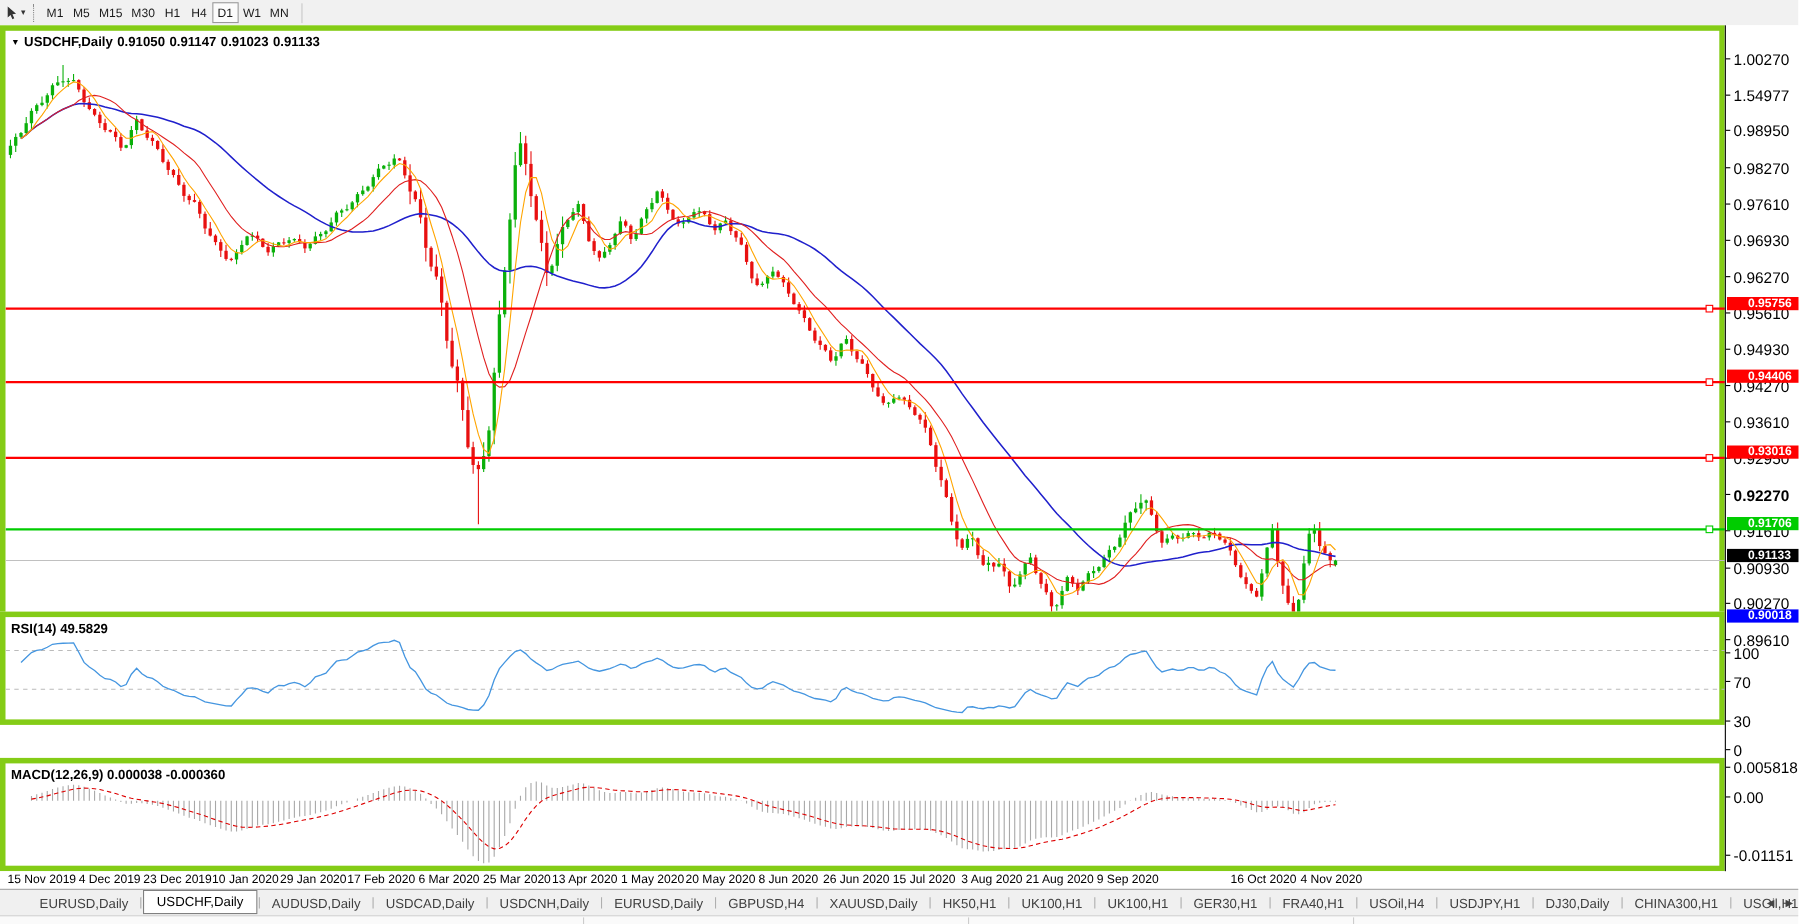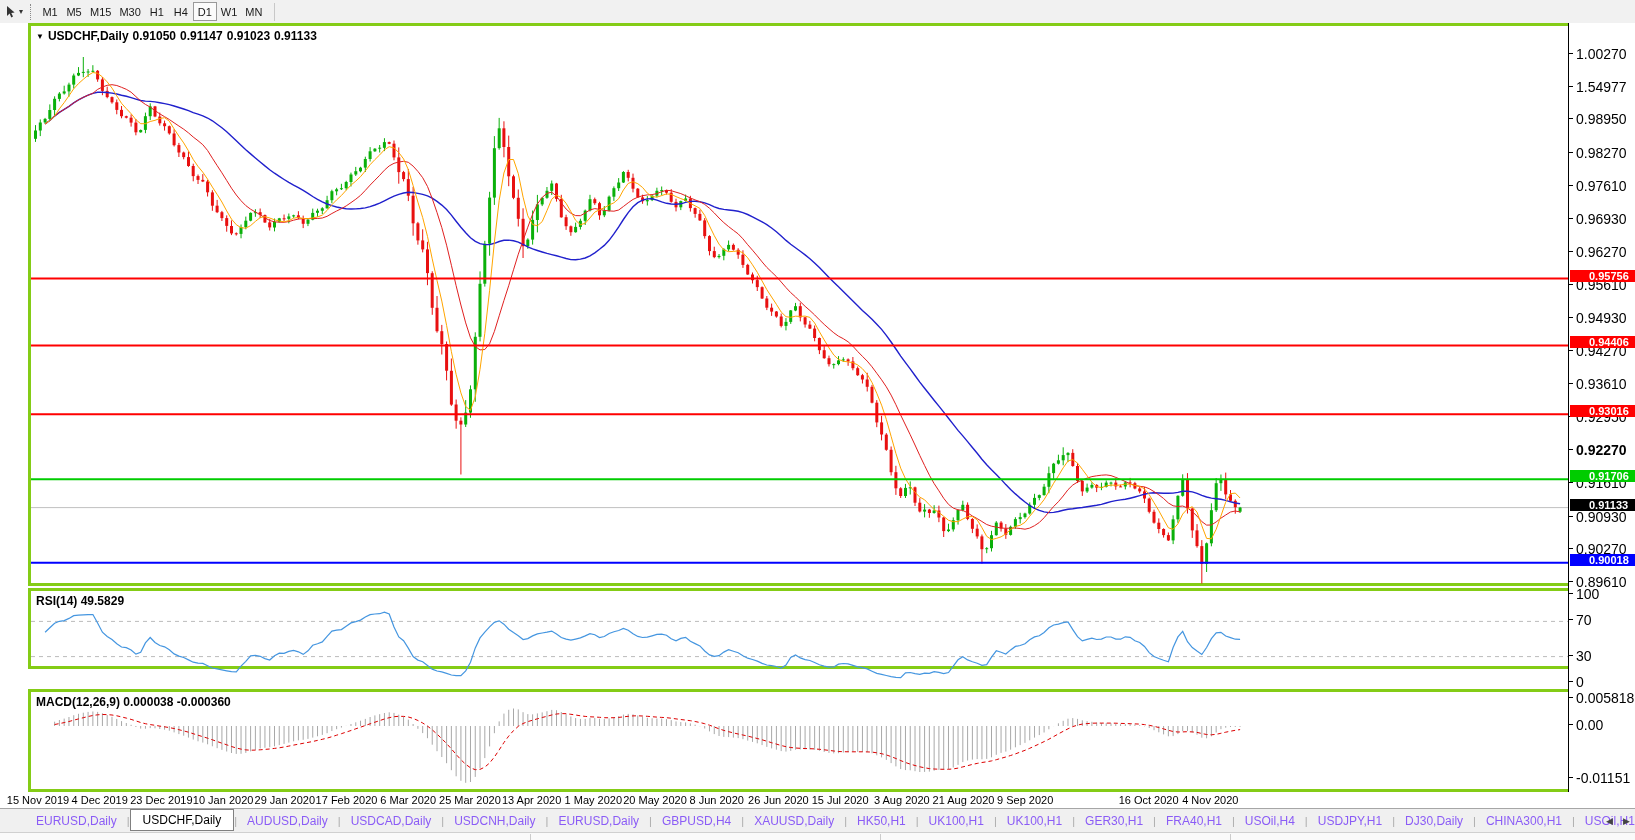--- a/index.html
+++ b/index.html
@@ -7,38 +7,38 @@
   
   .toolbar{position:absolute;top:0;left:0;width:1635px;height:23px;background:#f1f1f1;
     display:flex;align-items:center;box-sizing:border-box;padding-left:4px;}
   .toolbtn{display:flex;align-items:center;justify-content:center;height:19px;min-width:24px;
     font-size:11px;color:#1a1a1a;padding:0 3px;border:1px solid transparent;box-sizing:border-box;cursor:default;}
   .toolbtn.active{background:#fbfbfb;border:1px solid #9a9a9a;}
   .grip{height:16px;border-left:1px dotted #8a8a8a;margin:0 7px 0 5px;}
   .vsep{height:18px;border-left:1px solid #c8c8c8;margin-left:8px;}
   .caret{font-size:8px;color:#333;margin:0 2px 0 1px;}
   
-  .pane{position:absolute;background:#fff;border:3px solid #84cc16;box-sizing:border-box;margin-left:28px;}
+  .pane{position:absolute;background:#fff;border:5px solid #84cc16;box-sizing:border-box;}
   .pane svg{position:absolute;top:0;left:0;}
   .pane-label{position:absolute;left:5px;top:3px;font-size:12px;font-weight:bold;color:#000;z-index:6;white-space:nowrap;}
   .collapse{font-size:8px;margin-right:5px;position:relative;top:-1px;}
   .pane-label span{margin-right:4px;}
   
   .axis-col{position:absolute;top:23px;left:1568px;width:67px;height:769px;background:#fff;
     border-left:1px solid #000;box-sizing:border-box;}
   .ptick{position:absolute;left:7px;font-size:14px;color:#000;white-space:nowrap;}
   .tickmark{position:absolute;left:0;width:4px;height:1px;background:#000;}
   .plabel{position:absolute;left:1px;font-size:11px;font-weight:bold;color:#fff;padding:0 19px;white-space:nowrap;z-index:4;}
   
   .date-row{position:absolute;top:792px;left:0;width:1568px;height:16px;background:#fff;}
   .datelbl{position:absolute;top:2px;font-size:11px;color:#000;transform:translateX(-50%);white-space:nowrap;}
   
   .tabbar{position:absolute;top:808px;left:0;width:1635px;height:24px;background:#f0f0f0;
     border-top:1px solid #a6a6a6;box-sizing:border-box;display:flex;align-items:center;padding-left:26px;}
-  .tab{font-size:12px;color:#8b5cf6;padding:2px 10px;white-space:nowrap;cursor:default;}
+  .tab{font-size:12px;color:#404040;padding:2px 10px;white-space:nowrap;cursor:default;}
   .tab.active{background:#fff;border:1px solid #808080;color:#000;position:relative;top:-1px;padding:3px 12px;z-index:2;}
   .tabsep{color:#aaa;font-size:11px;}
   .tab-scroll{position:absolute;font-size:9px;color:#444;top:7px;cursor:default;}
   
   .statusstrip{position:absolute;top:832px;left:0;width:1635px;height:8px;background:#fafafa;border-top:1px solid #d0d0d0;box-sizing:border-box;}
   .statussep{position:absolute;top:1px;height:7px;border-left:1px solid #ccc;}
 </style>
 </head>
 <body>
 
@@ -585,21 +585,21 @@
       <rect x="1546" y="316.4" width="6" height="6" fill="#fff" stroke="#ff0000" stroke-width="1"></rect>
       <line x1="0" y1="388.3" x2="1566" y2="388.3" stroke="#ff0000" stroke-width="2"></line>
       <rect x="1546" y="385.3" width="6" height="6" fill="#fff" stroke="#ff0000" stroke-width="1"></rect>
       <line x1="0" y1="453.2" x2="1566" y2="453.2" stroke="#00cc00" stroke-width="2"></line>
       <rect x="1546" y="450.2" width="6" height="6" fill="#fff" stroke="#00cc00" stroke-width="1"></rect>
       <line x1="0" y1="536.8" x2="1566" y2="536.8" stroke="#0000ff" stroke-width="2"></line>
       <rect x="1546" y="533.8" width="6" height="6" fill="#fff" stroke="#0000ff" stroke-width="1"></rect>
     </svg>
 </div>
 
-<div class="pane" id="rsiPane" style="top:588px;left:0;width:1568px;height:81px;">
+<div class="pane" id="rsiPane" style="top:556px;left:0;width:1568px;height:103px;">
   <div class="pane-label">RSI(14) 49.5829</div>
   <svg id="rsiSvg" width="1566" height="97">
       <line x1="0" y1="30.4" x2="1566" y2="30.4" stroke="#bbbbbb" stroke-width="1" stroke-dasharray="4 4"></line>
       <line x1="0" y1="65.6" x2="1566" y2="65.6" stroke="#bbbbbb" stroke-width="1" stroke-dasharray="4 4"></line>
       <polyline points="14.1,41.2 18.8,36.7 23.6,32.2 28.4,30.3 33.2,29.6 38.0,27.4 42.7,24.7 47.5,24.1 52.3,23.8 57.1,23.6 61.9,23.5 66.6,32.0 71.4,41.2 76.2,45.4 81.0,48.6 85.8,52.8 90.5,56.0 95.3,56.7 100.1,59.0 104.9,63.1 109.7,61.3 114.4,51.9 119.2,46.5 124.0,51.5 128.8,54.5 133.6,55.8 138.3,58.7 143.1,62.9 147.9,65.1 152.7,66.5 157.5,68.9 162.2,71.2 167.0,72.1 171.8,72.4 176.6,74.7 181.4,77.0 186.1,77.9 190.9,78.8 195.7,79.8 200.5,80.7 205.3,80.8 210.0,75.2 214.8,70.3 219.6,64.8 224.4,64.4 229.2,65.3 233.9,67.6 238.7,69.0 243.5,64.7 248.3,62.1 253.1,62.4 257.8,60.4 262.6,59.4 267.4,60.8 272.2,63.4 277.0,59.8 281.7,54.3 286.5,52.7 291.3,50.9 296.1,45.3 300.9,40.1 305.6,39.1 310.4,38.6 315.2,35.3 320.0,31.9 324.8,30.6 329.5,29.1 334.3,26.0 339.1,23.7 343.9,23.0 348.7,22.7 353.4,21.1 358.2,23.0 363.0,35.9 367.8,45.9 372.6,49.7 377.3,57.1 382.1,65.5 386.9,69.1 391.7,70.8 396.5,74.4 401.2,78.1 406.0,80.0 410.8,80.9 415.6,82.4 420.4,84.0 425.1,84.6 429.9,84.7 434.7,79.9 439.5,71.3 444.3,56.9 449.0,46.9 453.8,41.1 458.6,35.9 463.4,31.4 468.2,29.8 472.9,33.2 477.7,38.2 482.5,41.6 487.3,44.7 492.1,48.5 496.8,47.6 501.6,44.9 506.4,42.9 511.2,42.0 516.0,41.1 520.7,40.1 525.5,43.1 530.3,46.5 535.1,48.1 539.9,49.2 544.6,48.1 549.4,46.9 554.2,44.9 559.0,42.7 563.8,43.7 568.5,46.6 573.3,45.5 578.1,42.5 582.9,40.7 587.7,39.5 592.4,37.4 597.2,39.3 602.0,42.7 606.8,45.4 611.6,46.5 616.3,46.2 621.1,44.8 625.9,43.4 630.7,43.1 635.5,44.2 640.2,47.8 645.0,49.9 649.8,47.4 654.6,46.4 659.4,50.3 664.1,52.6 668.9,54.9 673.7,60.0 678.5,63.9 683.3,65.3 688.0,64.7 692.8,61.1 697.6,58.7 702.4,60.3 707.2,61.8 711.9,64.7 716.7,67.2 721.5,68.5 726.3,70.1 731.1,72.4 735.8,74.0 740.6,74.7 745.4,75.5 750.2,77.0 755.0,74.1 759.7,66.5 764.5,63.9 769.3,66.9 774.1,68.6 778.9,69.5 783.6,71.5 788.4,73.8 793.2,75.1 798.0,76.1 802.8,76.0 807.5,73.2 812.3,72.5 817.1,72.9 821.9,74.4 826.7,75.8 831.4,76.6 836.2,77.9 841.0,80.2 845.8,82.4 850.6,83.4 855.3,84.5 860.1,85.7 864.9,86.4 869.7,86.7 874.5,81.8 879.2,81.5 884.0,82.7 888.8,83.3 893.6,82.1 898.4,82.4 903.1,80.7 907.9,81.4 912.7,82.6 917.5,81.5 922.3,75.1 927.0,68.8 931.8,65.8 936.6,68.9 941.4,70.8 946.2,72.2 950.9,74.3 955.7,73.6 960.5,66.1 965.3,59.8 970.1,61.3 974.8,63.0 979.6,58.9 984.4,55.4 989.2,54.5 994.0,52.7 998.7,48.8 1003.5,45.9 1008.3,44.8 1013.1,41.5 1017.9,36.8 1022.6,34.0 1027.4,33.1 1032.2,31.6 1037.0,31.0 1041.8,38.6 1046.5,45.7 1051.3,49.9 1056.1,48.4 1060.9,47.2 1065.7,48.5 1070.4,48.1 1075.2,46.0 1080.0,46.0 1084.8,48.1 1089.6,48.2 1094.3,45.8 1099.1,46.3 1103.9,49.7 1108.7,51.5 1113.5,55.5 1118.2,61.6 1123.0,65.5 1127.8,67.5 1132.6,69.2 1137.4,70.7 1142.1,56.5 1146.9,45.9 1151.7,40.4 1156.5,50.7 1161.3,56.6 1166.0,60.1 1170.8,63.5 1175.6,56.5 1180.4,47.6 1185.2,41.9 1189.9,41.3 1194.7,45.0 1199.5,46.6 1204.3,48.2 1209.1,48.3" fill="none" stroke="#4596e0" stroke-width="1.2"></polyline>
     </svg>
 </div>
 
 <div class="pane" id="macdPane" style="top:689px;left:0;width:1568px;height:103px;">
   <div class="pane-label">MACD(12,26,9) 0.000038 -0.000360</div>

